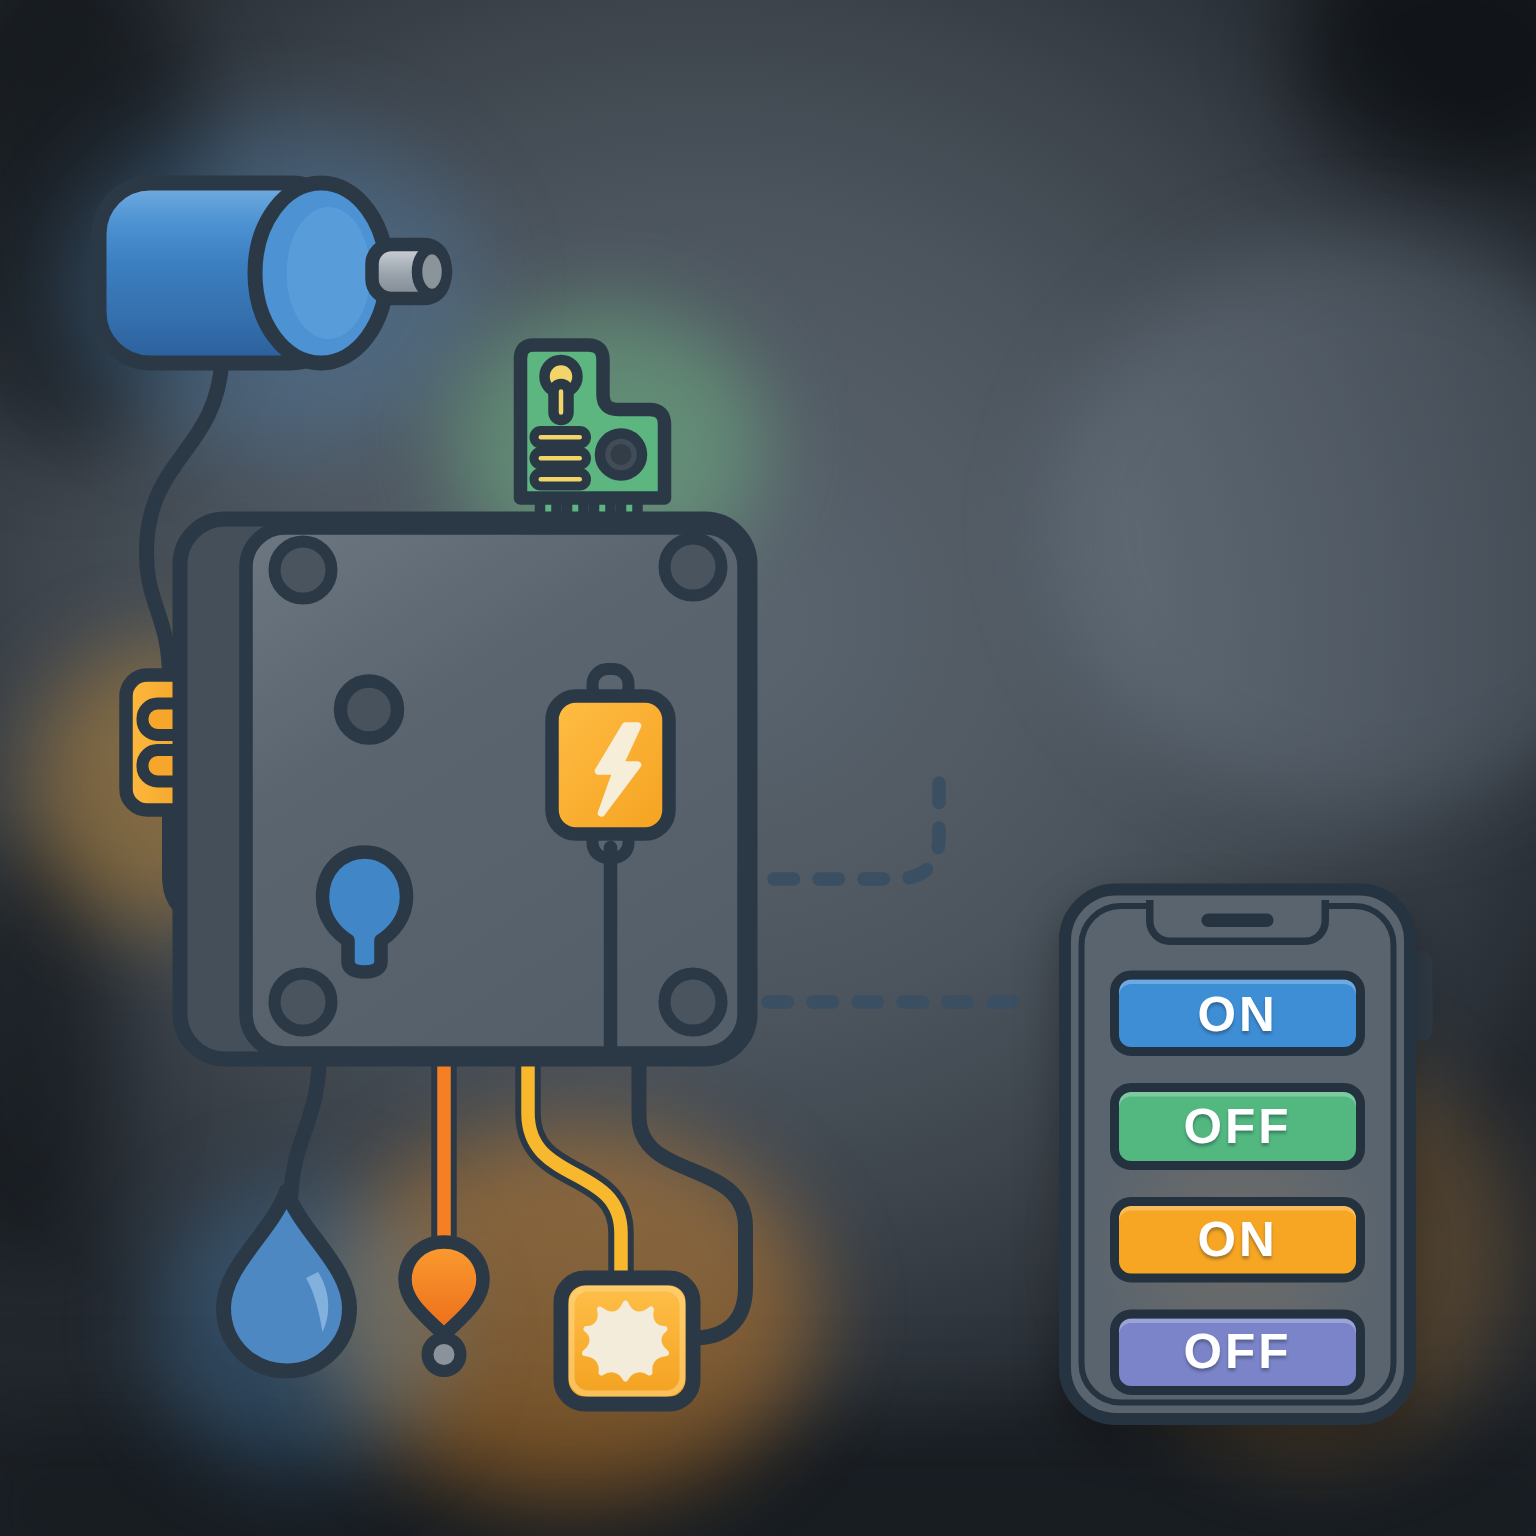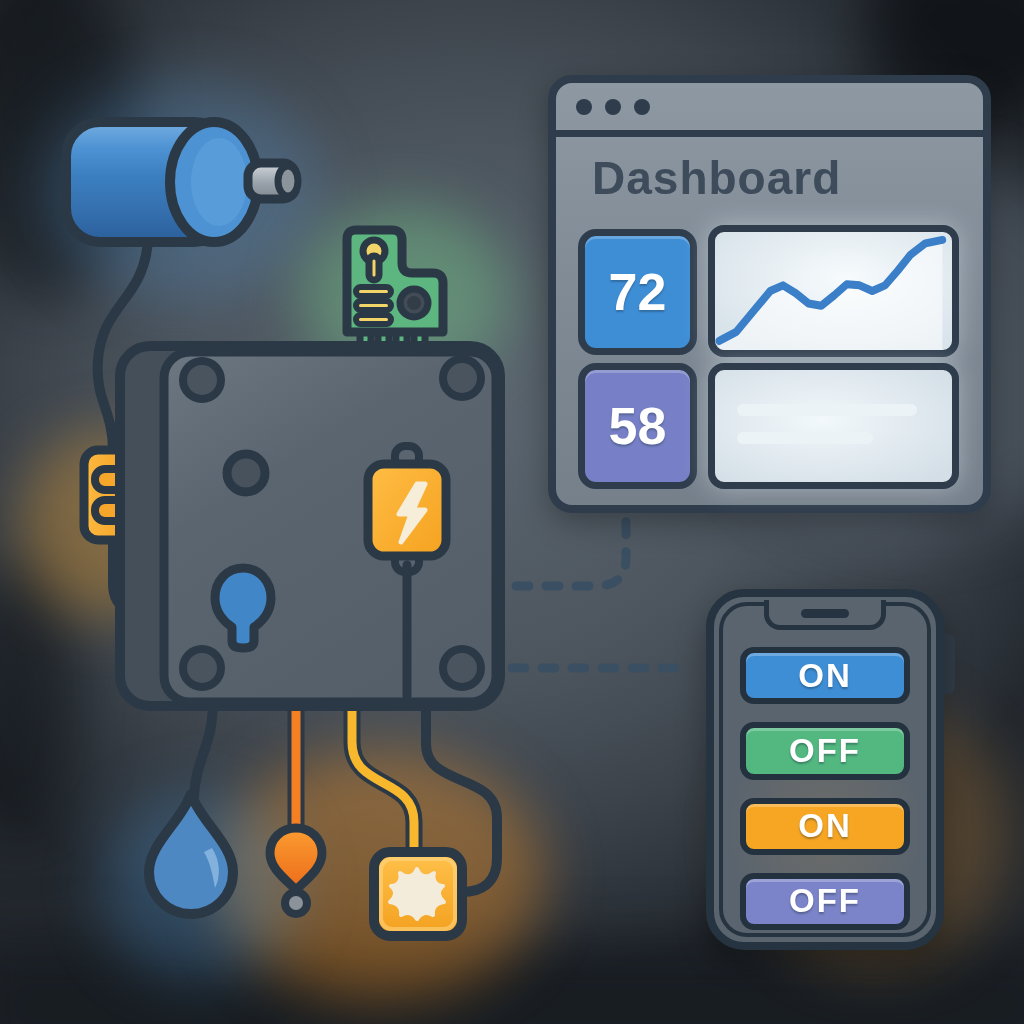--- a/index.html
+++ b/index.html
@@ -184,47 +184,20 @@
     <g>
       <rect x="374" y="852" width="88" height="84" rx="16" fill="url(#gSquare)" stroke="#2b3947" stroke-width="10"></rect>
       <rect x="381" y="859" width="74" height="70" rx="11" fill="none" stroke="#ffd98a" stroke-width="4" opacity=".55"></rect>
       <path d="M417,869 C421,879 429,877 434,873 C432,880 436,886 443,886 C437,891 438,897 444,902 C436,903 432,908 433,915 C427,911 420,913 417,919 C414,913 407,911 401,915 C402,908 398,903 390,902 C396,897 397,891 391,886 C398,886 402,880 400,873 C405,877 413,879 417,869 Z" fill="#f4ecda" stroke="#f4ecda" stroke-width="4" stroke-linejoin="round"></path>
     </g>
 
     <path d="M516,586 L596,586 Q626,586 626,558 L626,512" fill="none" stroke="#3a4f62" stroke-width="9" stroke-linecap="round" stroke-dasharray="13 17"></path>
     <path d="M512,668 L686,668" fill="none" stroke="#3a4f62" stroke-width="9" stroke-linecap="round" stroke-dasharray="13 17"></path>
   </svg>
 
-  <div class="abs browser">
-    <div class="titlebar">
-      <span class="dot"></span>
-      <span class="dot"></span>
-      <span class="dot"></span>
-    </div>
-    <h1>Dashboard</h1>
-
-    <div class="tile" style="top: 146px; background: rgb(62, 142, 214);">
-      <span>72</span>
-    </div>
-    <div class="tile" style="top: 280px; background: rgb(119, 128, 198);">
-      <span>58</span>
-    </div>
-
-    <div class="panel panel-chart">
-      <svg width="100%" height="100%" viewBox="0 0 223 104" preserveAspectRatio="none">
-        <polygon fill="rgba(255,255,255,0.55)" points="4,96 20,88 36,70 52,52 64,47 76,54 88,63 100,65 112,56 124,46 136,47 148,52 160,47 172,34 184,20 198,10 214,7 214,104 4,104"></polygon>
-        <polyline fill="none" stroke-width="7" stroke-linecap="round" stroke-linejoin="round" points="4,96 20,88 36,70 52,52 64,47 76,54 88,63 100,65 112,56 124,46 136,47 148,52 160,47 172,34 184,20 198,10 214,7" stroke="#3A7FC8"></polyline>
-      </svg>
-    </div>
-
-    <div class="panel panel-bars">
-      <div class="skel" style="top: 34px; width: 180px;"></div>
-      <div class="skel" style="top: 62px; width: 136px;"></div>
-    </div>
-  </div>
 
   <div class="abs phone-wrap">
     <div class="side-btn"></div>
     <div class="phone">
       <div class="phone-bezel"></div>
       <div class="notch"></div>
       <div class="speaker"></div>
       <div class="btn-col">
         <div class="tbtn" style="background: rgb(62, 142, 214);">
           <span>ON</span>

